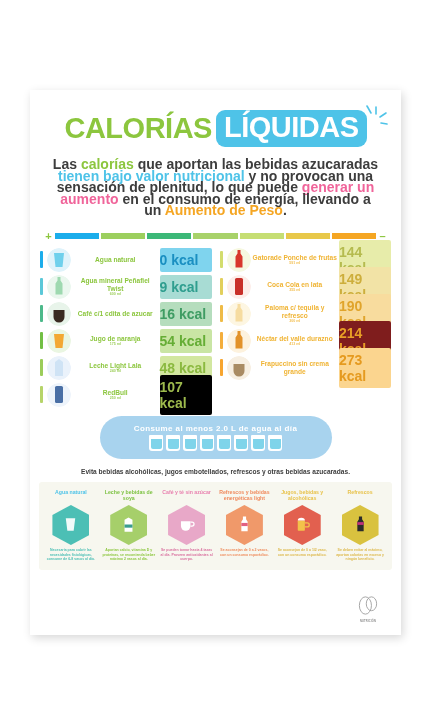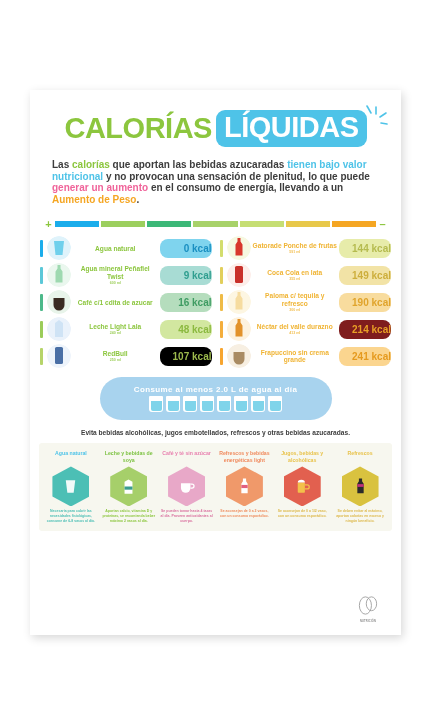--- a/index.html
+++ b/index.html
@@ -40,22 +40,22 @@
     font-size: 29px; font-weight: bold; letter-spacing: -0.5px;
     color: #ffffff;
     background: #4ec3e8;
     border-radius: 9px;
     padding: 1px 8px 3px 8px;
   }
   .sparkle { position: absolute; right: -22px; top: -6px; width: 24px; height: 30px; }
 
   .intro {
     margin: 12px 22px 2px 22px;
-    text-align: left;
-    font-size: 10px; line-height: 11.6px;
+    text-align: center;
+    font-size: 14px; line-height: 11.6px;
     font-weight: bold;
     color: #3d3d3d;
   }
   .c-green { color: #8cc63e; }
   .c-blue  { color: #4ec3e8; }
   .c-pink  { color: #f0649a; }
   .c-orange{ color: #f5a623; }
 
   
   .scale {
@@ -86,23 +86,23 @@
   .lbl {
     flex: 1; text-align: center;
     font-size: 6.6px; line-height: 7.6px; font-weight: bold;
     color: #8cc63e;
     padding: 0 2px;
   }
   .lbl.right { color: #8cc63e; }
   .ml { display: block; font-size: 3.6px; line-height: 4.6px; font-weight: bold; opacity: .85; }
   .kcal {
     width: 52px; flex: none;
-    text-align: right;
-    font-size: 10px; font-weight: bold;
-    border-radius: 8px;
+    text-align: left;
+    font-size: 14px; font-weight: bold;
+    border-radius: 2px;
     padding: 3.5px 0 4px 0;
   }
   .col-right .lbl { color: #f0b434; }
   .col-right .kcal { }
 
   
   .banner {
     margin: 7px auto 0 auto;
     width: 232px; height: 43px;
     background: #a8d3ee;
@@ -220,20 +220,31 @@
             <span class="thumb">
               <svg viewBox="0 0 24 24" width="24" height="24">
                 <circle cx="12" cy="12" r="12" fill="#e8f4ea"></circle>
                 <path d="M6.5 8 h11 v7 a5 5 0 0 1 -11 0 Z" fill="#3a2b22"></path>
               </svg>
             </span>
             <span class="lbl">Café c/1 cdita de azucar</span>
             <span class="kcal" style="background: rgb(181, 221, 189); color: rgb(63, 156, 99);">16 kcal</span>
           </div>
           <div class="row">
+            <span class="tick" style="background: rgb(114, 191, 68);"></span>
+            <span class="thumb">
+              <svg viewBox="0 0 24 24" width="24" height="24">
+                <circle cx="12" cy="12" r="12" fill="#eaf6e2"></circle>
+                <path d="M7 5 h10 l-1.5 14 h-7 Z" fill="#f3a833"></path>
+              </svg>
+            </span>
+            <span class="lbl">Jugo de naranja<span class="ml">175 ml</span></span>
+            <span class="kcal" style="background: rgb(201, 229, 164); color: rgb(101, 173, 53);">54 kcal</span>
+          </div>
+          <div class="row">
             <span class="tick" style="background: rgb(155, 204, 90);"></span>
             <span class="thumb">
               <svg viewBox="0 0 24 24" width="24" height="24">
                 <circle cx="12" cy="12" r="12" fill="#eaf2fb"></circle>
                 <path d="M8 6 l4-3 l4 3 v14 h-8 Z" fill="#cfe3f5"></path>
               </svg>
             </span>
             <span class="lbl">Leche Light Lala<span class="ml">240 ml</span></span>
             <span class="kcal" style="background: rgb(210, 231, 160); color: rgb(139, 185, 63);">48 kcal</span>
           </div>
@@ -296,21 +307,21 @@
           </div>
           <div class="row">
             <span class="tick" style="background: rgb(247, 165, 47);"></span>
             <span class="thumb">
               <svg viewBox="0 0 24 24" width="24" height="24">
                 <circle cx="12" cy="12" r="12" fill="#f7efe2"></circle>
                 <path d="M6.5 8 h11 v7 a5 5 0 0 1 -11 0 Z" fill="#a98b63"></path>
               </svg>
             </span>
             <span class="lbl right">Frapuccino sin crema grande</span>
-            <span class="kcal" style="background: rgb(251, 213, 143); color: rgb(229, 154, 31);">241 kcal</span>
+            <span class="kcal" style="background: rgb(251, 213, 143); color: rgb(229, 154, 31);">273 kcal</span>
           </div>
         </div>
   </div>
 
   <div class="banner">
     <div class="banner-text">Consume al menos 2.0 L de agua al día</div>
     <div class="glasses" id="glasses">
           <span class="glass">
             <i></i>
           </span>

